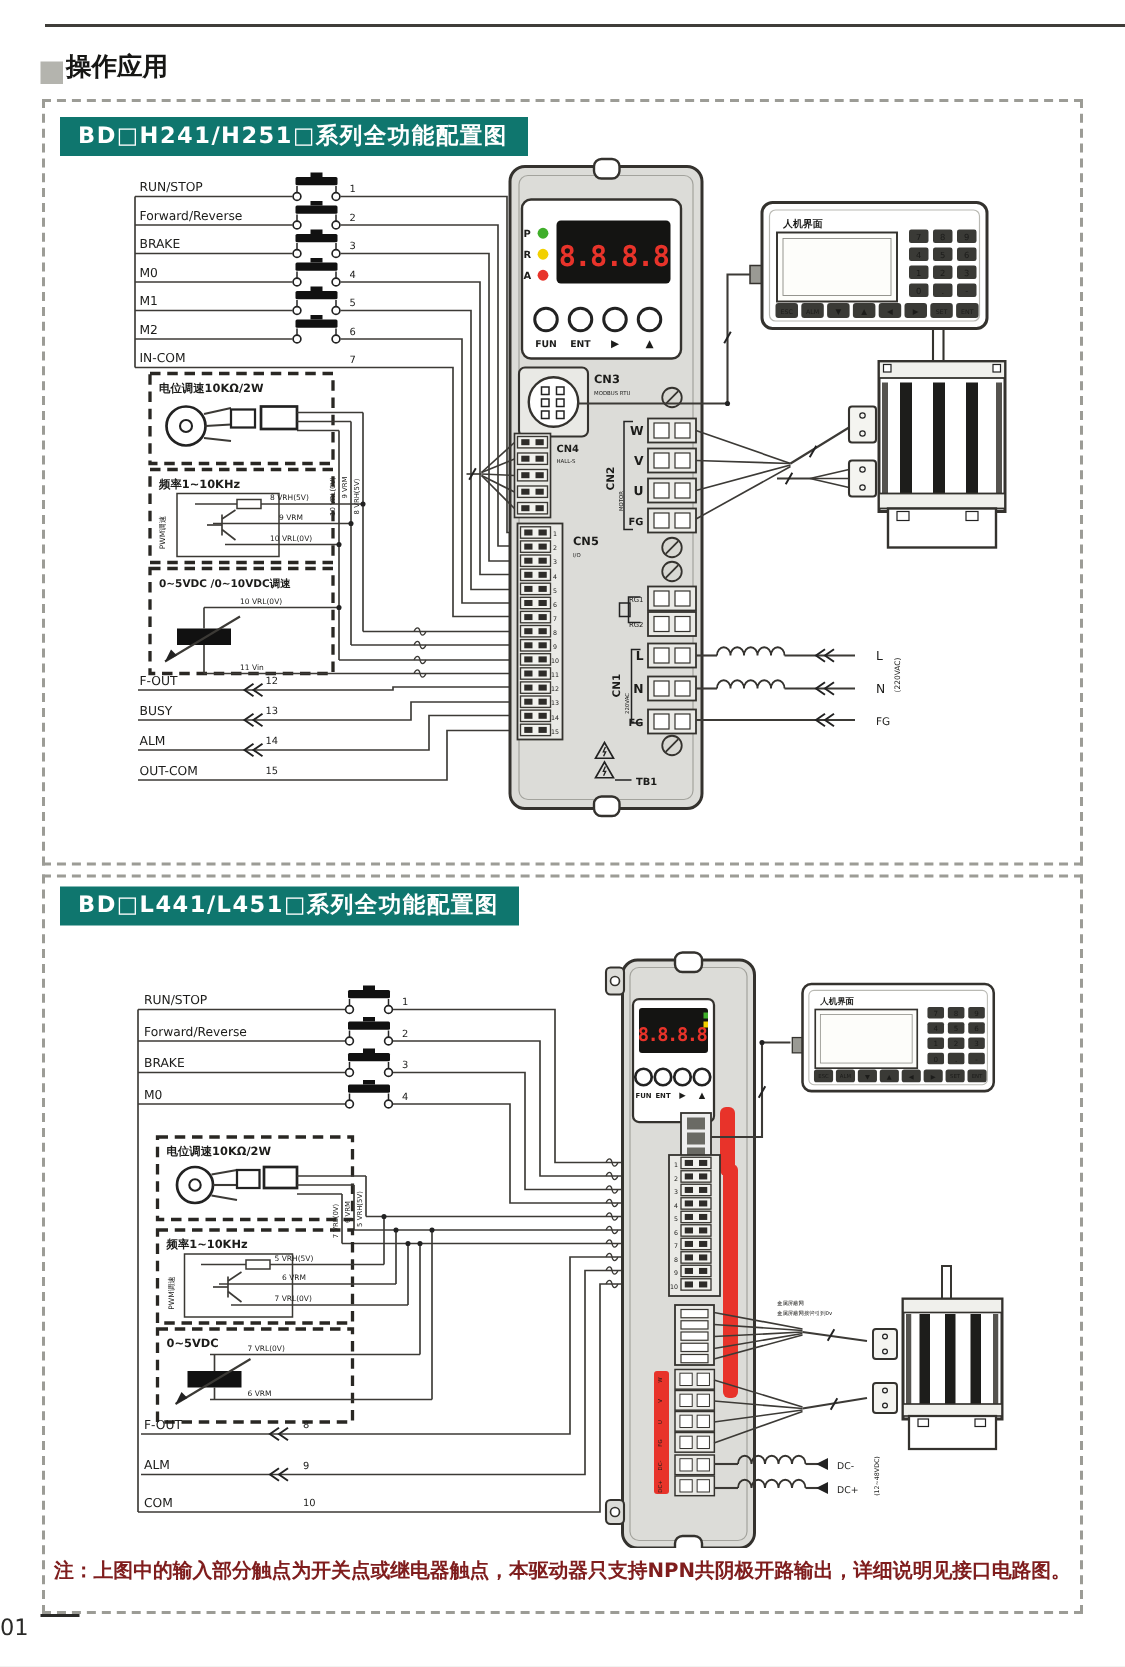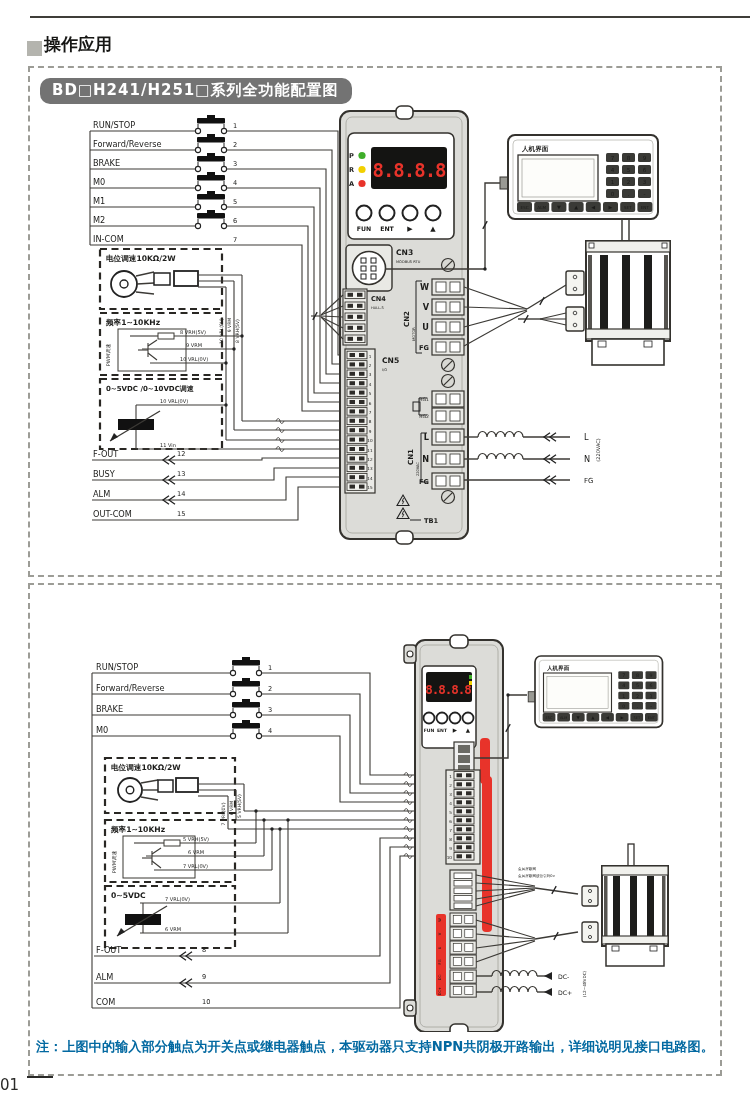--- a/index.html
+++ b/index.html
@@ -5,26 +5,26 @@
   html,body{margin:0;padding:0;background:#e9e9e6;}
   #page{position:relative;width:750px;height:1111px;background:#ffffff;overflow:hidden;
         font-family:"DejaVu Sans",sans-serif;color:#1c1c1a;}
   .toprule{position:absolute;left:30px;top:16px;width:720px;height:2px;background:#3f3d39;}
   .hdr{position:absolute;left:27px;top:33px;display:flex;align-items:flex-end;gap:2px;}
   .hdr .sq{width:15px;height:15px;background:#b4b4ae;}
   .hdr .ttl{font-size:17px;font-weight:bold;color:#161614;}
   .sect{position:absolute;border:2px dashed #9c9c96;background:#fff;}
   #sect1{left:28px;top:66px;width:690px;height:507px;}
   #sect2{left:28px;top:583px;width:690px;height:489px;}
-  .bar{position:absolute;background:#737373;color:#fff;font-weight:bold;font-size:15px;
-       padding:3px 14px 4px 12px;letter-spacing:1px;border-radius:10px;}
+  .bar{position:absolute;background:#0f766e;color:#fff;font-weight:bold;font-size:15px;
+       padding:3px 14px 4px 12px;letter-spacing:1px;}
   #bar1{left:40px;top:78px;}
   #bar2{left:40px;top:591px;}
   .svgwrap{position:absolute;}
-  #note{position:absolute;left:36px;top:1038px;width:690px;font-size:13.2px;font-weight:bold;color:#0369a1;}
+  #note{position:absolute;left:36px;top:1038px;width:690px;font-size:13.2px;font-weight:bold;color:#7f1d1d;}
   #pagenum{position:absolute;left:0px;top:1076px;font-size:15px;color:#2a2a28;display:flex;gap:8px;}
   #pagenum .rule{display:inline-block;width:26px;height:2px;background:#2a2a28;}
   svg text{font-family:"DejaVu Sans",sans-serif;fill:#1c1c1a;}
   .t35{font-size:3.6px}.t4{font-size:4.2px}.t45{font-size:4.6px}.t5{font-size:5px}
   .t55{font-size:5.6px}.t6{font-size:6.2px}.t65{font-size:6.6px}.t7{font-size:7px}
   .t75{font-size:7.6px}.t8{font-size:8.2px}
   .b{font-weight:bold}
   .wire{stroke:#3c3a36;stroke-width:1.1;fill:none}
   .wire2{stroke:#3c3a36;stroke-width:1.4;fill:none}
   .dash{stroke:#292723;stroke-width:2.2;stroke-dasharray:7 4.5;fill:none}
@@ -37,20 +37,21 @@
   <div class="toprule"></div>
   <div class="hdr">
     <div class="sq"></div>
     <div class="ttl">操作应用</div>
   </div>
 
   <div id="sect1" class="sect"></div>
   <div id="bar1" class="bar">BD□H241/H251□系列全功能配置图</div>
 
   <div id="sect2" class="sect"></div>
+  <div id="bar2" class="bar">BD□L441/L451□系列全功能配置图</div>
 
   <svg class="svgwrap" style="left:30px;top:103px" width="690" height="466" viewBox="0 0 690 466">
     <defs>
       <g id="sw">
         <circle cx="0" cy="0" r="2.6" fill="#fff" stroke="#222" stroke-width="1.1"></circle>
         <circle cx="26" cy="0" r="2.6" fill="#fff" stroke="#222" stroke-width="1.1"></circle>
         <line x1="0" y1="-2.6" x2="0" y2="-7" stroke="#222" stroke-width="1"></line>
         <line x1="26" y1="-2.6" x2="26" y2="-7" stroke="#222" stroke-width="1"></line>
         <rect x="-1" y="-13" width="28" height="5.5" rx="1" fill="#111"></rect>
         <rect x="9" y="-16" width="8" height="3" fill="#111"></rect>

